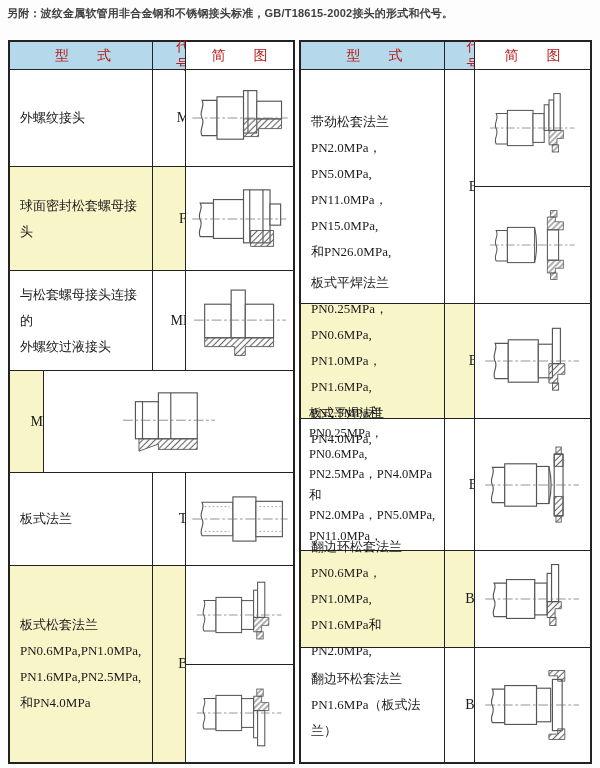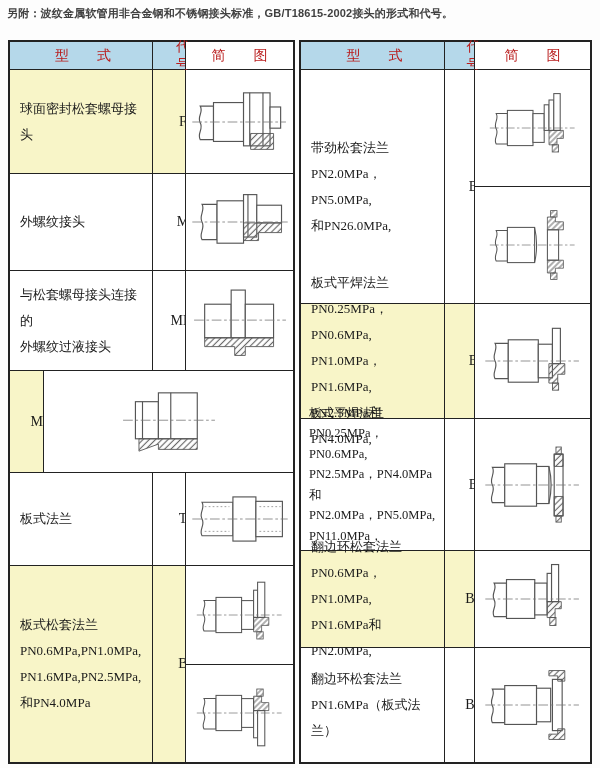--- a/index.html
+++ b/index.html
@@ -71,53 +71,53 @@
 <div class="page-title">另附：波纹金属软管用非合金钢和不锈钢接头标准，GB/T18615-2002接头的形式和代号。</div>
 
 <div class="tbl tbl-left">
 
   <div class="trow thead" style="height:27px">
     <div class="cell c-type" style="justify-content:center;align-items:center;flex-direction:row">型　　式</div>
     <div class="cell c-code">代号</div>
     <div class="cell c-diag">简　　图</div>
   </div>
 
+  <div class="trow" style="height:97px">
+    <div class="cell c-type">
+        <div>外螺纹接头</div>
+      </div>
+    <div class="cell c-code">M</div>
+    <div class="cell c-diag">
+      <svg class="diag" viewBox="0 0 120 90">
+        <path class="ln" d="M34 25 H17 c4 7 -4 13 0 20 c4 7 -4 13 0 20 H34 Z"></path>
+        <rect class="ln" x="34" y="21" width="30" height="48"></rect>
+        <rect class="ln" x="64" y="14" width="15" height="48"></rect>
+        <line class="nf" x1="69" y1="14" x2="69" y2="62"></line>
+        <rect class="ln" x="79" y="26" width="28" height="20"></rect>
+        <path class="ht" d="M64 46 H107 V57 H81 V66 H64 Z"></path>
+        <line class="cl" x1="6" y1="45" x2="114" y2="45"></line>
+      </svg>
+    </div>
+  </div>
+
   <div class="trow" style="height:104px">
     <div class="cell c-type yellow">
         <div>球面密封松套螺母接头</div>
       </div>
     <div class="cell c-code yellow">F</div>
     <div class="cell c-diag">
       <svg class="diag" viewBox="0 0 120 90">
         <path class="ln" d="M30 27 H15 c4 7 -4 12 0 19 c4 7 -4 12 0 19 H30 Z"></path>
         <rect class="ln" x="30" y="23" width="34" height="44"></rect>
         <rect class="ln" x="64" y="12" width="30" height="60"></rect>
         <line class="nf" x1="71" y1="12" x2="71" y2="72"></line>
         <line class="nf" x1="86" y1="12" x2="86" y2="72"></line>
         <rect class="ln" x="94" y="28" width="12" height="24"></rect>
         <path class="ht" d="M72 58 H98 V76 H72 Z"></path>
         <line class="cl" x1="6" y1="45" x2="112" y2="45"></line>
-      </svg>
-    </div>
-  </div>
-
-  <div class="trow" style="height:97px">
-    <div class="cell c-type">
-        <div>外螺纹接头</div>
-      </div>
-    <div class="cell c-code">M</div>
-    <div class="cell c-diag">
-      <svg class="diag" viewBox="0 0 120 90">
-        <path class="ln" d="M34 25 H17 c4 7 -4 13 0 20 c4 7 -4 13 0 20 H34 Z"></path>
-        <rect class="ln" x="34" y="21" width="30" height="48"></rect>
-        <rect class="ln" x="64" y="14" width="15" height="48"></rect>
-        <line class="nf" x1="69" y1="14" x2="69" y2="62"></line>
-        <rect class="ln" x="79" y="26" width="28" height="20"></rect>
-        <path class="ht" d="M64 46 H107 V57 H81 V66 H64 Z"></path>
-        <line class="cl" x1="6" y1="45" x2="114" y2="45"></line>
       </svg>
     </div>
   </div>
 
   <div class="trow" style="height:100px">
     <div class="cell c-type">
       <div>与松套螺母接头连接的</div>
       <div>外螺纹过液接头</div>
     </div>
     <div class="cell c-code">MM</div>
@@ -207,20 +207,21 @@
   <div class="trow thead" style="height:27px">
     <div class="cell c-type" style="justify-content:center;align-items:center;flex-direction:row">型　　式</div>
     <div class="cell c-code">代号</div>
     <div class="cell c-diag">简　　图</div>
   </div>
 
   <div class="trow" style="height:234px">
     <div class="cell c-type">
       <div>带劲松套法兰</div>
       <div>PN2.0MPa，PN5.0MPa,</div>
+      <div>PN11.0MPa，PN15.0MPa,</div>
       <div>和PN26.0MPa,</div>
     </div>
     <div class="cell c-code">B</div>
     <div class="cell c-diag dsplit">
       <div class="dhalf">
         <svg class="diag" viewBox="0 0 120 90">
           <path class="ln" d="M28 27 H14 c4 7 -4 12 0 19 c4 7 -4 12 0 19 H28 Z"></path>
           <rect class="ln" x="28" y="23" width="32" height="44"></rect>
           <rect class="ln" x="60" y="27" width="14" height="36"></rect>
           <rect class="ln" x="74" y="16" width="6" height="32"></rect>

